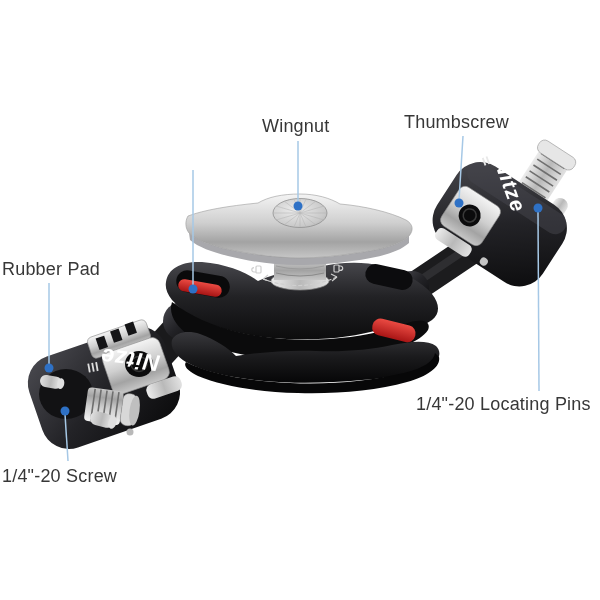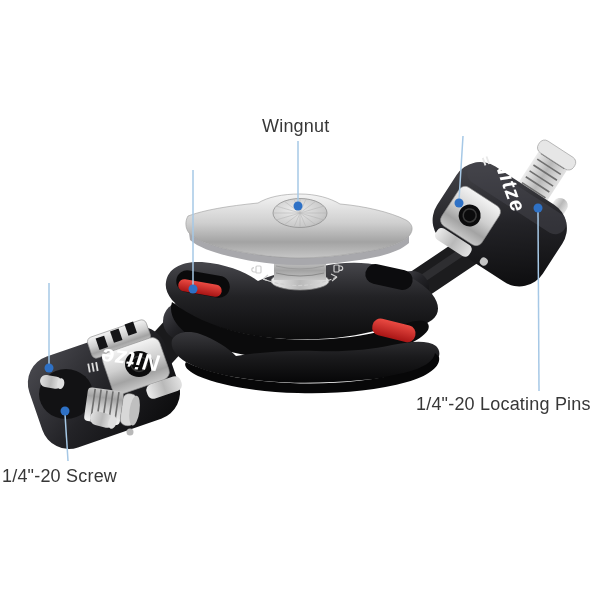--- a/index.html
+++ b/index.html
@@ -244,16 +244,18 @@
       <circle cx="298" cy="206" r="4.5"></circle>
       <circle cx="459" cy="203" r="4.5"></circle>
       <circle cx="193" cy="289" r="4.5"></circle>
       <circle cx="49" cy="368" r="4.5"></circle>
       <circle cx="65" cy="411" r="4.5"></circle>
       <circle cx="538" cy="208" r="4.5"></circle>
     </g>
   </svg>
 
   <div class="callout" style="left:262px;top:116px;text-align:right;">Wingnut</div>
+  <div class="callout" style="left:404px;top:112px;">Thumbscrew</div>
+  <div class="callout" style="left:2px;top:259px;">Rubber Pad</div>
   <div class="callout" style="left:2px;top:466px;">1/4"-20 Screw</div>
   <div class="callout" style="left:416px;top:394px;">1/4"-20 Locating Pins</div>
 
 </div>
 
 </body></html>

